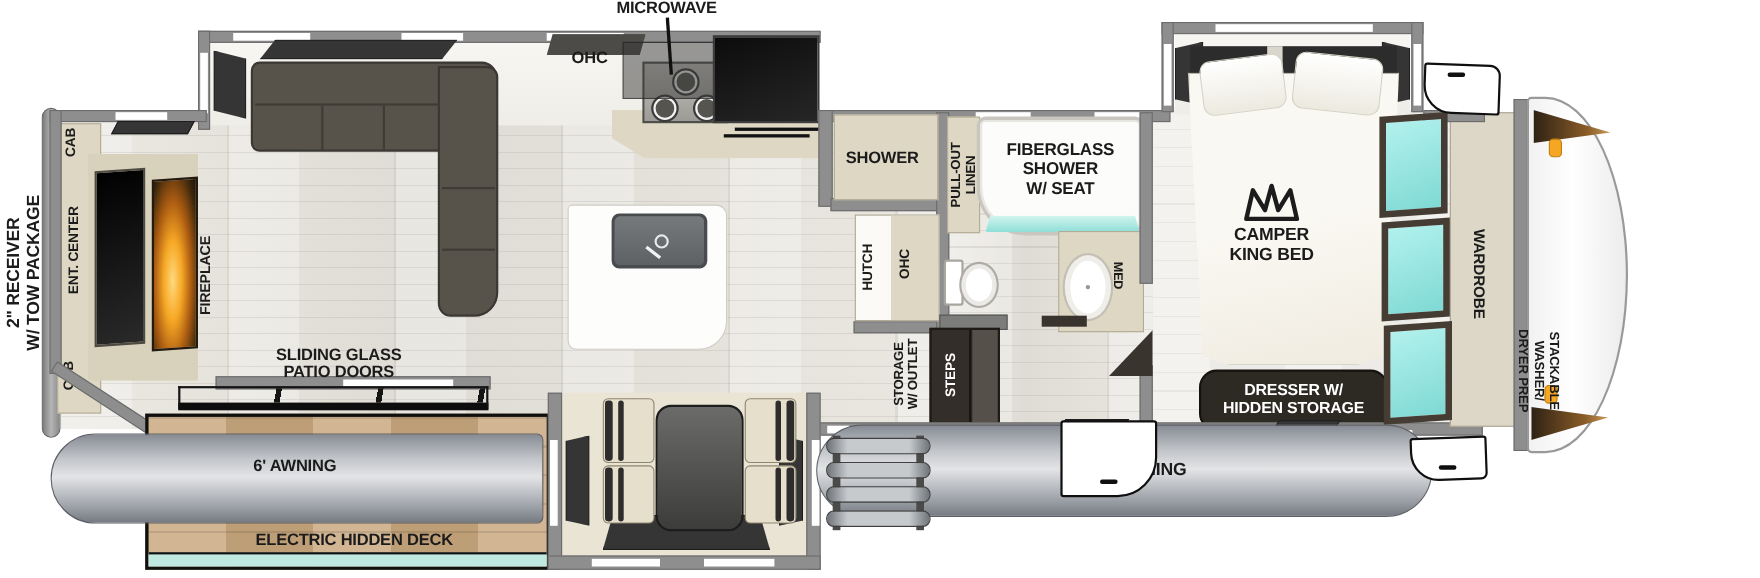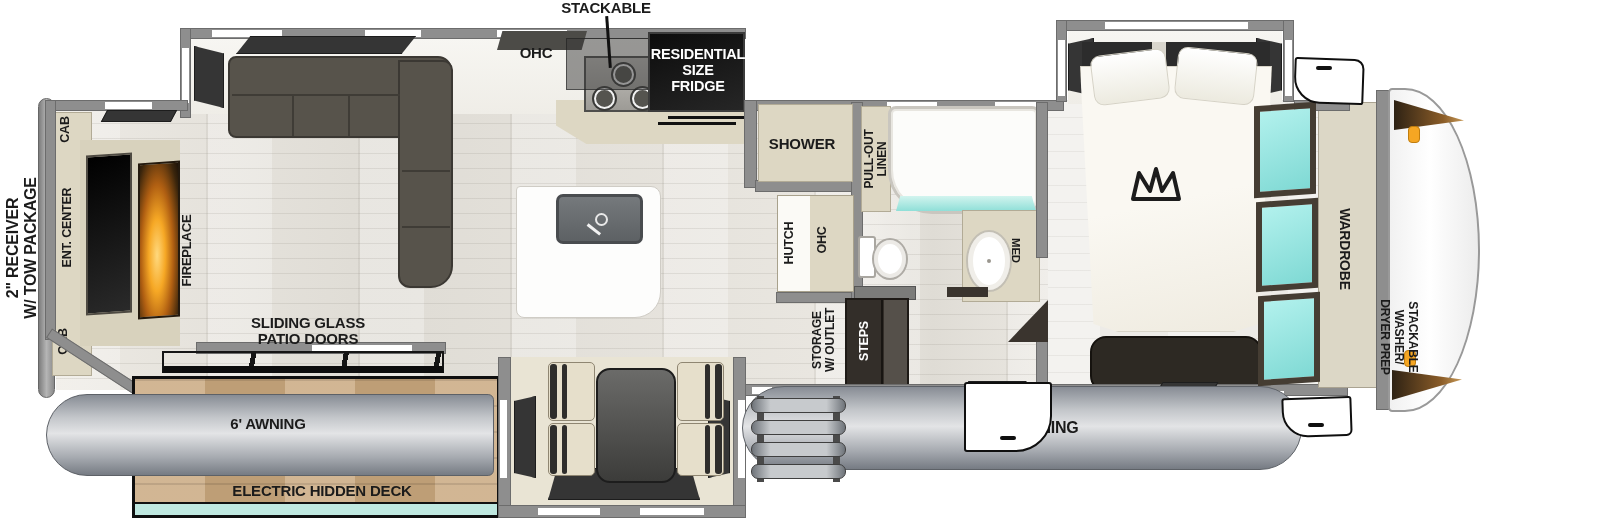--- a/index.html
+++ b/index.html
@@ -75,27 +75,24 @@
   <div class="line" style="left:402px;top:226px;width:48px;height:2px;"></div>
 
   <div class="abs" style="left:497px;top:31px;width:90px;height:19px;background:#4c4b47;clip-path:polygon(6% 0,100% 0,94% 100%,0 100%);"></div>
   <div class="lab" style="left:504px;top:45px;width:64px;height:17px;font-size:15px;">OHC</div>
   <div class="cab" style="left:556px;top:100px;width:190px;height:44px;border:none;background:#ddd7c3;clip-path:polygon(0 0,100% 0,100% 100%,16% 100%,0 58%);"></div>
   <div class="abs" style="left:584px;top:56px;width:78px;height:56px;background:linear-gradient(180deg,#c4c2bd,#9d9b96);border:2px solid #4e4e4c;box-sizing:border-box;"></div>
   <div class="abs" style="left:613px;top:64px;width:17px;height:17px;border:2px solid #f2f2f2;border-radius:50%;background:#55544f;box-shadow:0 0 0 2px #3a3a38;"></div>
   <div class="abs" style="left:594px;top:88px;width:17px;height:17px;border:2px solid #f2f2f2;border-radius:50%;background:#55544f;box-shadow:0 0 0 2px #3a3a38;"></div>
   <div class="abs" style="left:632px;top:88px;width:17px;height:17px;border:2px solid #f2f2f2;border-radius:50%;background:#55544f;box-shadow:0 0 0 2px #3a3a38;"></div>
   <div class="abs" style="left:566px;top:38px;width:88px;height:52px;background:rgba(55,55,55,.5);border:1px solid rgba(30,30,30,.6);box-sizing:border-box;"></div>
-  <div class="lab" style="left:540px;top:0px;width:132px;height:17px;font-size:15px;">STACKABLE</div>
+  <div class="lab" style="left:540px;top:0px;width:132px;height:17px;font-size:15px;">MICROWAVE</div>
   <div class="abs" style="left:607px;top:16px;width:2.5px;height:52px;background:#111;transform:rotate(-4deg);"></div>
 
   <div class="abs" style="left:648px;top:32px;width:97px;height:80px;background:linear-gradient(160deg,#0c0c0c,#262626);border:2px solid #3c3c3c;box-sizing:border-box;"></div>
-  <div class="lab white" style="left:640px;top:40px;width:116px;height:62px;font-size:14.5px;">RESIDENTIAL
-SIZE
-FRIDGE</div>
   <div class="abs" style="left:668px;top:116px;width:78px;height:2.5px;background:#111;"></div>
   <div class="abs" style="left:658px;top:122px;width:78px;height:2.5px;background:#111;"></div>
 
   <div class="abs" style="left:516px;top:186px;width:145px;height:132px;background:#fdfdfc;border:1px solid #cfccc5;border-radius:4px 10px 26px 8px;box-sizing:border-box;"></div>
   <div class="abs" style="left:556px;top:194px;width:87px;height:50px;background:linear-gradient(180deg,#75797c,#5d6164);border:3px solid #494c4f;border-radius:7px;box-sizing:border-box;"></div>
   <div class="abs" style="left:595px;top:213px;width:9px;height:9px;border:2px solid #e8e8e8;border-radius:50%;"></div>
   <div class="abs" style="left:586px;top:228px;width:16px;height:2.5px;background:#f2f2f2;transform:rotate(38deg);"></div>
 
   <div class="wall" style="left:744px;top:100px;width:320px;height:11px;"></div>
   <div class="wgap" style="left:887px;top:102px;width:50px;height:7px;"></div>
@@ -124,20 +121,23 @@
   <div class="abs" style="left:845px;top:298px;width:64px;height:88px;background:#332e29;border:2px solid #1e1a16;box-sizing:border-box;"></div>
   <div class="abs" style="left:884px;top:300px;width:23px;height:84px;background:#55504a;"></div>
   <div class="abs" style="left:881px;top:300px;width:2px;height:84px;background:#181512;"></div>
   <div class="lab white rotccw" style="left:833px;top:334px;width:64px;height:14px;font-size:12.5px;">STEPS</div>
 
   <div class="cab" style="left:861px;top:106px;width:30px;height:106px;"></div>
   <div class="lab rotccw" style="left:838px;top:145px;width:76px;height:28px;font-size:12px;line-height:1.1;">PULL-OUT
 LINEN</div>
   <div class="abs" style="left:888px;top:106px;width:152px;height:108px;background:#fcfcfa;border:3px solid #c9c6bf;border-radius:8px 8px 14px 44px;box-sizing:border-box;box-shadow:inset 0 0 0 2px #e8e6e0;"></div>
   <div class="abs" style="left:896px;top:196px;width:140px;height:15px;background:linear-gradient(180deg,#d2f4ee,#8fdfd8);clip-path:polygon(3% 0,97% 0,100% 100%,0 100%);"></div>
+  <div class="lab" style="left:888px;top:116px;width:152px;height:76px;font-size:15.5px;">FIBERGLASS
+SHOWER
+W/ SEAT</div>
   <div class="abs" style="left:858px;top:236px;width:18px;height:42px;background:#fff;border:2px solid #a9a6a0;border-radius:3px;box-sizing:border-box;"></div>
   <div class="abs" style="left:872px;top:238px;width:36px;height:42px;background:#fff;border:2px solid #aeaba5;border-radius:50%;box-sizing:border-box;box-shadow:inset 0 0 0 4px #eceae6;"></div>
   <div class="cab" style="left:962px;top:210px;width:78px;height:92px;"></div>
   <div class="abs" style="left:966px;top:230px;width:46px;height:62px;background:#fff;border:2px solid #c3bfb4;border-radius:50%;box-sizing:border-box;box-shadow:inset 0 0 0 5px #f0eee9;"></div>
   <div class="abs" style="left:987px;top:259px;width:4px;height:4px;background:#9a968e;border-radius:50%;"></div>
   <div class="lab rotcw" style="left:996px;top:244px;width:38px;height:13px;font-size:11.5px;">MED</div>
   <div class="wall" style="left:1036px;top:102px;width:12px;height:156px;"></div>
   <div class="wall" style="left:1036px;top:332px;width:12px;height:56px;"></div>
   <div class="abs" style="left:1008px;top:300px;width:40px;height:42px;background:#3a342e;clip-path:polygon(100% 0,100% 100%,0 100%);"></div>
   <div class="abs" style="left:947px;top:287px;width:41px;height:10px;background:#3a342e;"></div>
@@ -152,22 +152,26 @@
   <div class="darkwin" style="left:1256px;top:38px;width:26px;height:58px;clip-path:polygon(0 0,100% 10%,100% 90%,0 100%);"></div>
   <div class="abs" style="left:1082px;top:42px;width:188px;height:28px;background:#2c2c2c;"></div>
   <div class="abs" style="left:1152px;top:42px;width:14px;height:28px;background:#d9d6cd;"></div>
   <div class="abs" style="left:1080px;top:66px;width:192px;height:266px;background:linear-gradient(168deg,#faf8f2 50%,#efebe0);border:1px solid #d8d4c8;box-sizing:border-box;
               clip-path:polygon(0 0,100% 0,93% 97%,80% 100%,20% 100%,7% 97%);"></div>
   <div class="abs" style="left:1092px;top:52px;width:76px;height:50px;background:linear-gradient(180deg,#ffffff,#ecead f0);background:linear-gradient(180deg,#ffffff,#eceadf);border:1px solid #d5d2c6;border-radius:10px;transform:rotate(-7deg);box-sizing:border-box;"></div>
   <div class="abs" style="left:1176px;top:50px;width:80px;height:52px;background:linear-gradient(180deg,#ffffff,#eceadf);border:1px solid #d5d2c6;border-radius:10px;transform:rotate(6deg);box-sizing:border-box;"></div>
   <svg class="abs" style="left:1128px;top:166px;" width="56" height="38" viewBox="0 0 56 38">
     <path d="M5 33 L11 7 L22 25 L28 3 L34 25 L45 7 L51 33 Z M5 33 L51 33" fill="none" stroke="#1c1c1c" stroke-width="4" stroke-linejoin="round"></path>
   </svg>
+  <div class="lab" style="left:1096px;top:202px;width:120px;height:42px;font-size:16px;">CAMPER
+KING BED</div>
 
   <div class="abs" style="left:1090px;top:336px;width:172px;height:56px;background:#2d2923;border:2px solid #15120e;border-radius:16px;box-sizing:border-box;"></div>
+  <div class="lab white" style="left:1090px;top:340px;width:172px;height:48px;font-size:14.5px;">DRESSER W/
+HIDDEN STORAGE</div>
 
   <div class="wall" style="left:744px;top:384px;width:604px;height:12px;"></div>
   <div class="wgap" style="left:752px;top:387px;width:20px;height:7px;"></div>
   <div class="wgap" style="left:974px;top:390px;width:56px;height:6px;"></div>
   <div class="wgap" style="left:1126px;top:391px;width:158px;height:7px;"></div>
   <div class="darkwin" style="left:966px;top:381px;width:58px;height:9px;transform:skewX(-30deg);"></div>
   <div class="darkwin" style="left:1160px;top:382px;width:56px;height:9px;transform:skewX(-30deg);"></div>
 
   <div class="cab" style="left:1318px;top:102px;width:62px;height:286px;border:1px solid #aaa391;background:#dcd7c6;"></div>
   <div class="wall" style="left:1294px;top:100px;width:56px;height:11px;"></div>

